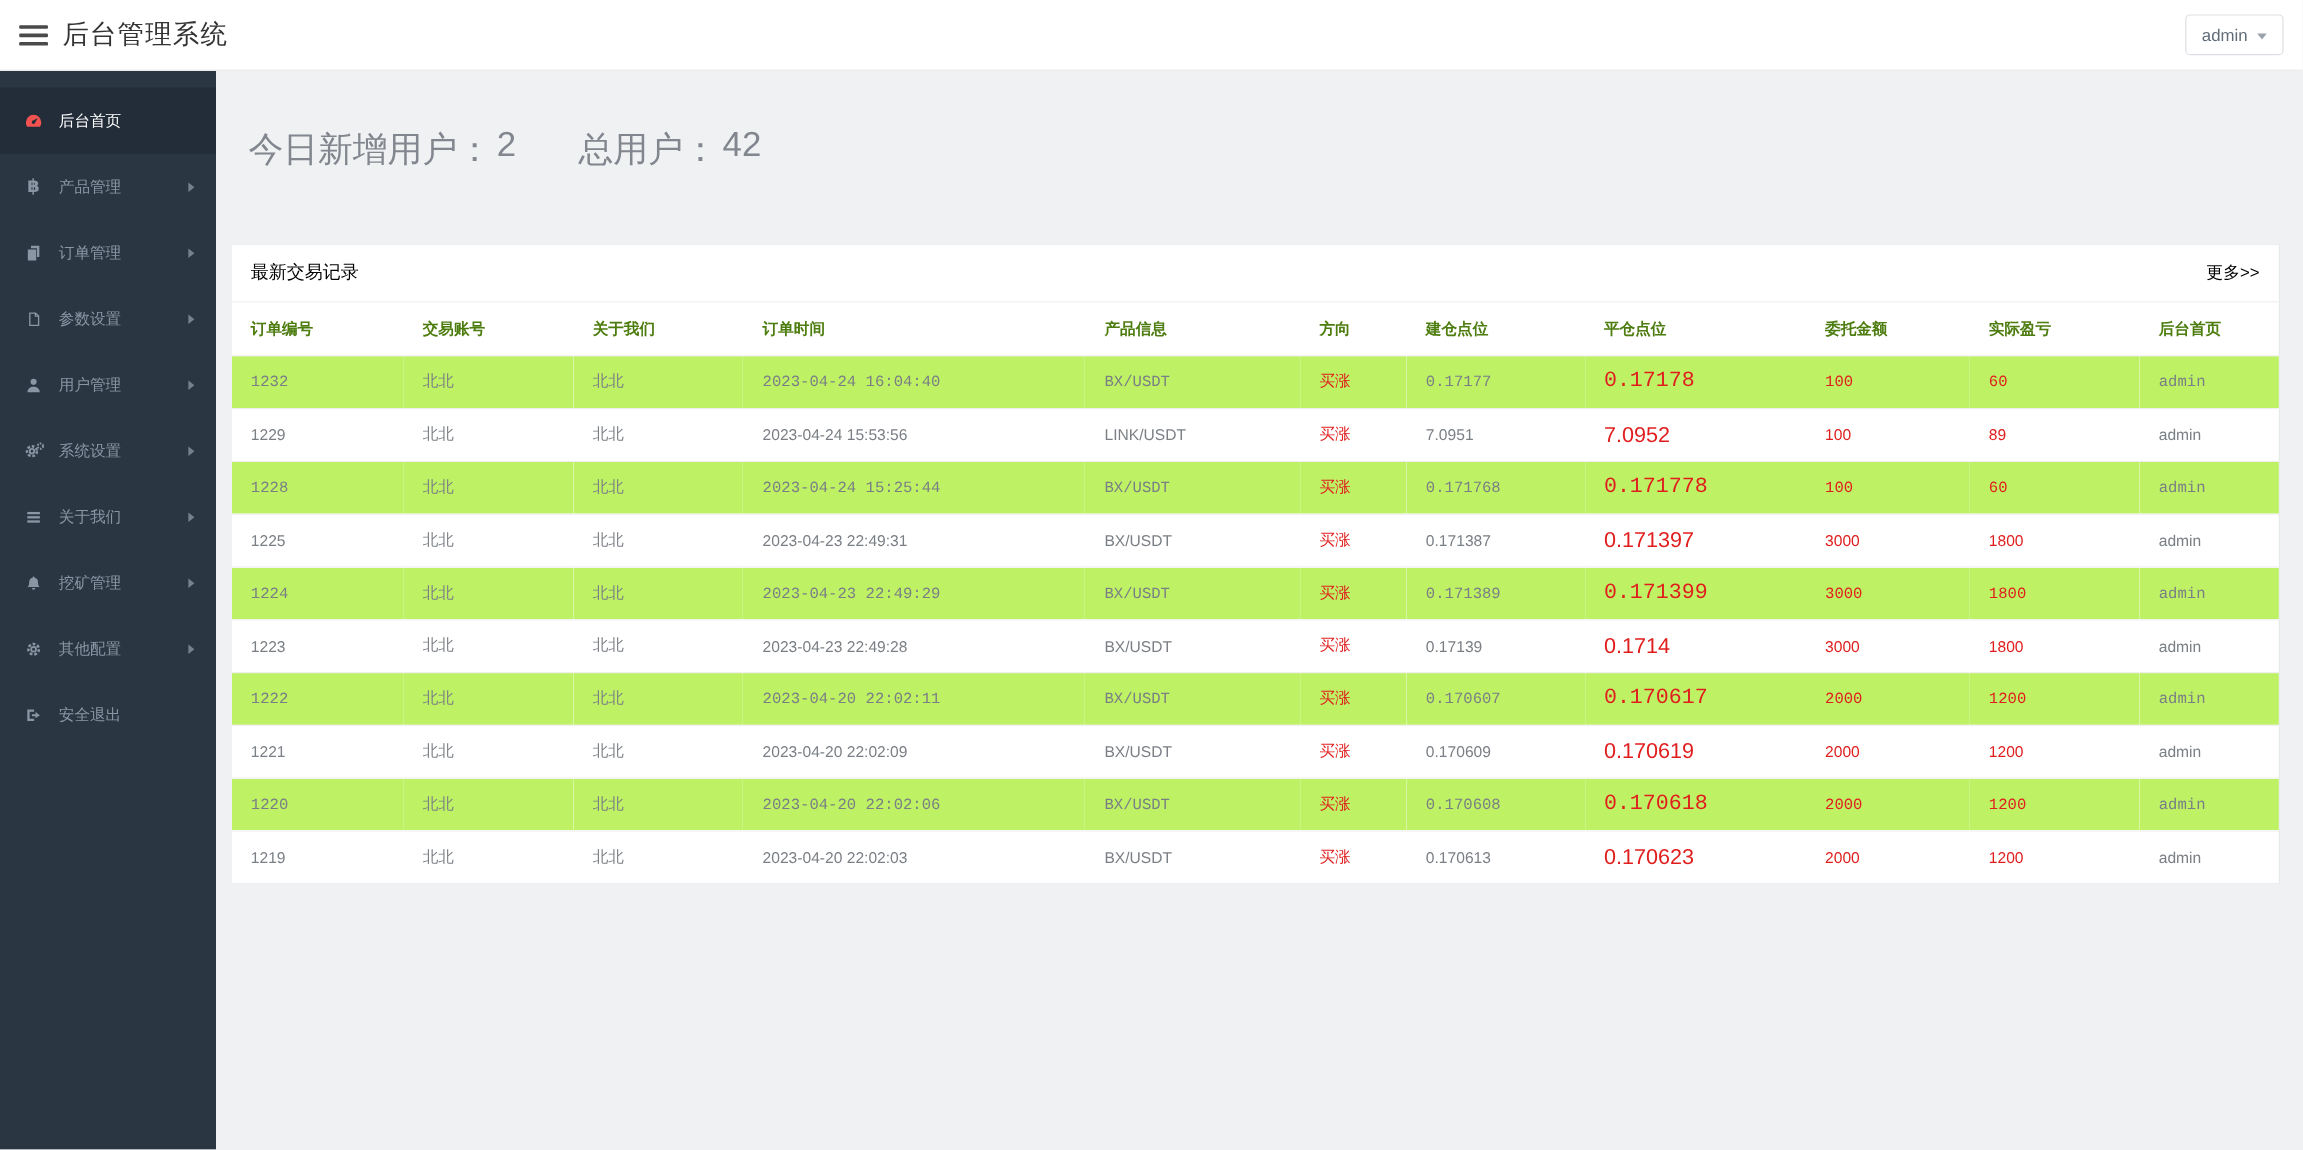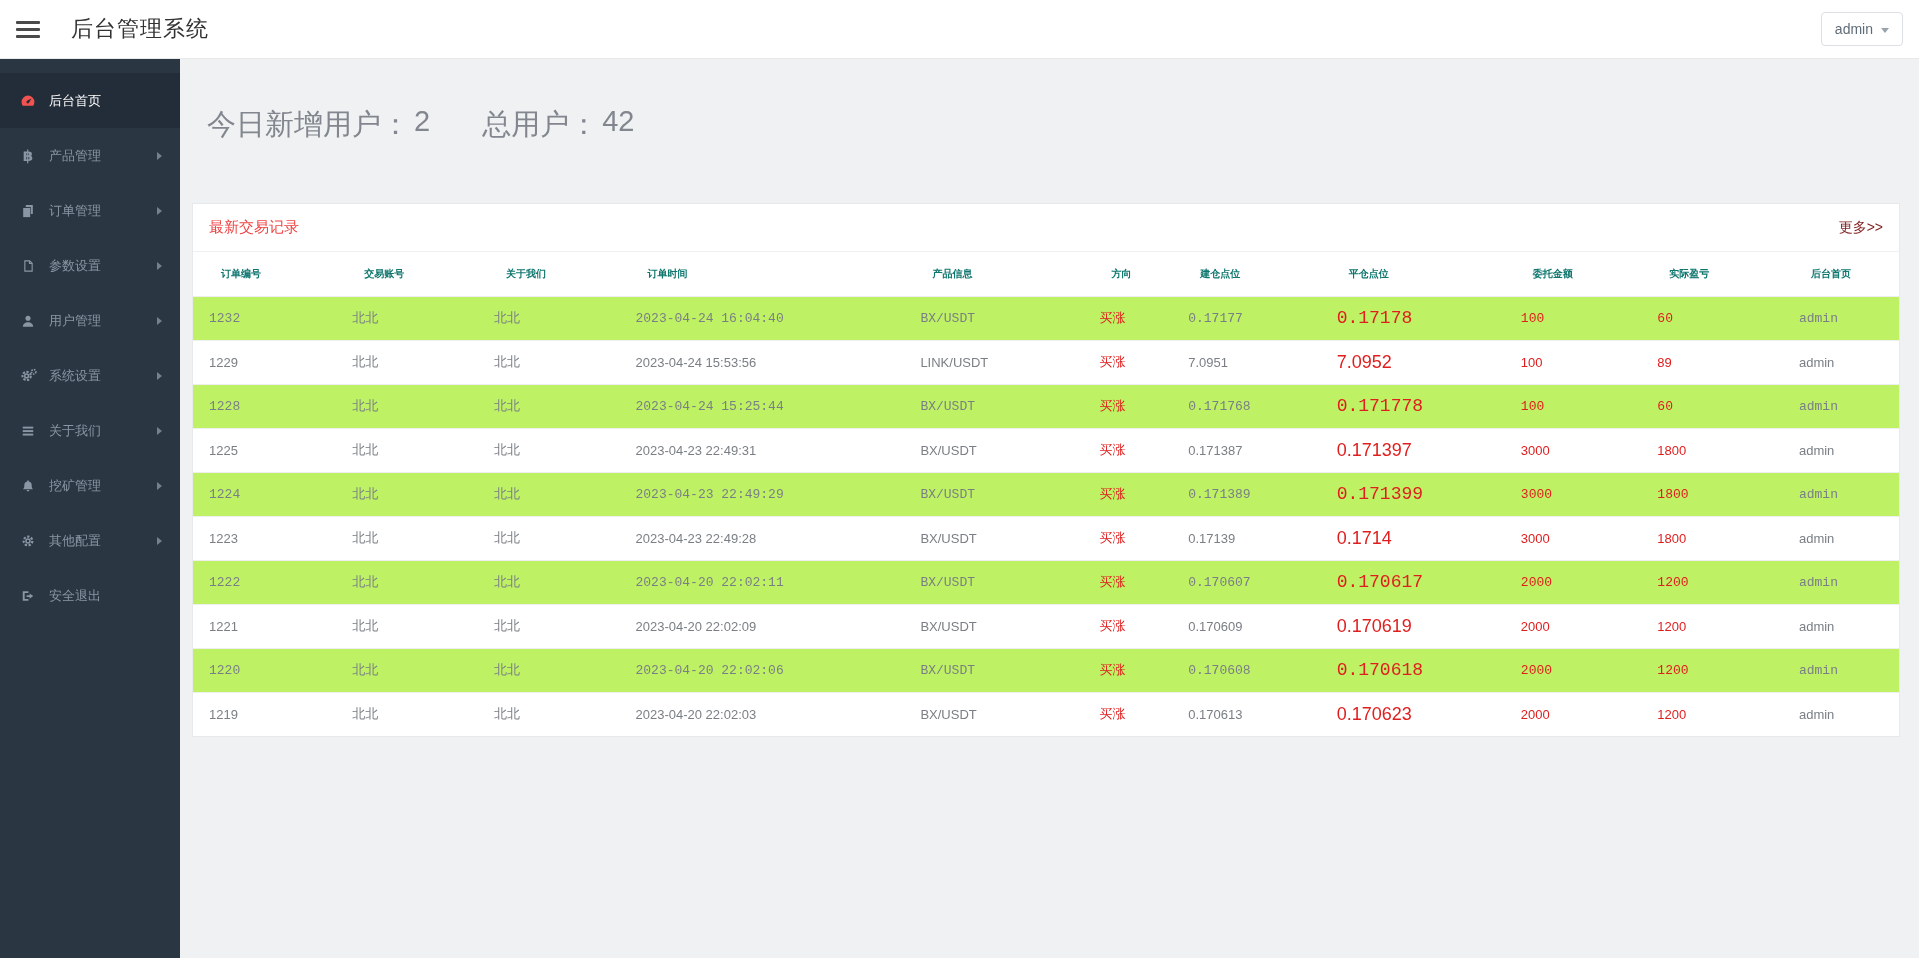--- a/index.html
+++ b/index.html
@@ -4,21 +4,21 @@
 <style>
   * { margin:0; padding:0; box-sizing:border-box; }
   html,body { width:1919px; height:958px; overflow:hidden;
     font-family:"Liberation Sans","DejaVu Sans",sans-serif; background:#f0f1f2; }
 
   
   .topbar { height:59px; background:#fff; display:flex; align-items:center;
     padding:0 16px; border-bottom:1px solid #e9e9e9; position:relative; z-index:2; }
   .burger { width:24px; display:flex; flex-direction:column; gap:4px; cursor:pointer; padding:4px 0; }
   .burger span { display:block; height:3px; background:#4a4a4a; border-radius:1px; }
-  .app-title { font-size:22px; color:#333; margin-left:31px; letter-spacing:1px; }
+  .app-title { font-size:22px; color:#333; margin-left:12px; letter-spacing:1px; }
   .user-btn { margin-left:auto; border:1px solid #dcdfe3; border-radius:4px;
     padding:8px 13px; color:#5f6b77; font-size:14px; display:flex; gap:8px;
     align-items:center; background:#fff; cursor:pointer; }
   .caret-down { width:0; height:0; border-left:4px solid transparent;
     border-right:4px solid transparent; border-top:5px solid #9aa3ab; margin-top:2px; }
 
   
   .layout { display:flex; height:899px; }
   .sidebar { width:180px; background:#2b3643; padding-top:14px; flex:none; }
   .side-item { height:55px; display:flex; align-items:center; padding:0 18px;
@@ -31,26 +31,26 @@
   .caret-right { width:0; height:0; border-top:4px solid transparent;
     border-bottom:4px solid transparent; border-left:5px solid #76818d; }
 
   .main { flex:1; background:#f0f1f2; overflow:hidden; }
   .stats { margin:46px 0 0 27px; font-size:29px; color:#82878f; display:flex; gap:52px; }
   .stat { display:flex; gap:4px; }
 
   .panel { margin:58px 19px 0 12px; background:#fff; border:1px solid #e7eaec; }
   .panel-header { height:48px; display:flex; align-items:center; padding:0 16px;
     border-bottom:1px solid #f0f0f0; }
-  .panel-title { color:#ef4444; font-size:15px; }
-  .more-link { margin-left:auto; color:#7f1d1d; font-size:14px; cursor:pointer; }
+  .panel-title { color:#000000; font-size:15px; }
+  .more-link { margin-left:auto; color:#000000; font-size:14px; cursor:pointer; }
 
   table { width:100%; border-collapse:collapse; table-layout:fixed; }
-  th { text-align:left; font-size:10px; color:#0f766e; font-weight:bold;
-    height:44px; padding:0 8px 0 28px; white-space:nowrap; overflow:hidden; }
+  th { text-align:left; font-size:13px; color:#4d7c0f; font-weight:bold;
+    height:44px; padding:0 8px 0 16px; white-space:nowrap; overflow:hidden; }
   td { font-size:13px; color:#7a7f85; height:44px; padding:0 8px 0 16px;
     border-top:1px solid #efefef; white-space:nowrap; overflow:hidden; }
   tr.striped td { background:#bef264;font-family:Liberation Mono, monospace; }
   td.red { color:#e01e1e; }
   td.big { font-size:18px; }
   svg { display:block; }
 </style>
 </head>
 <body>
 

